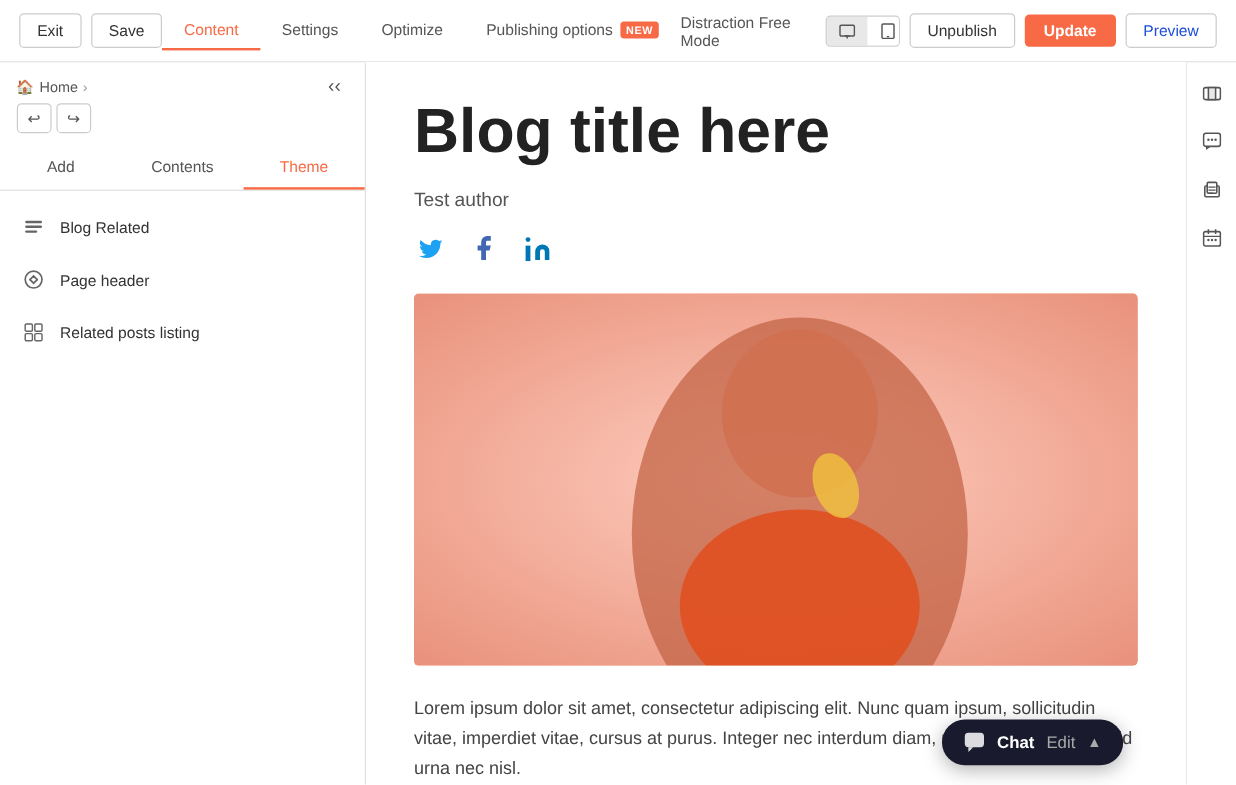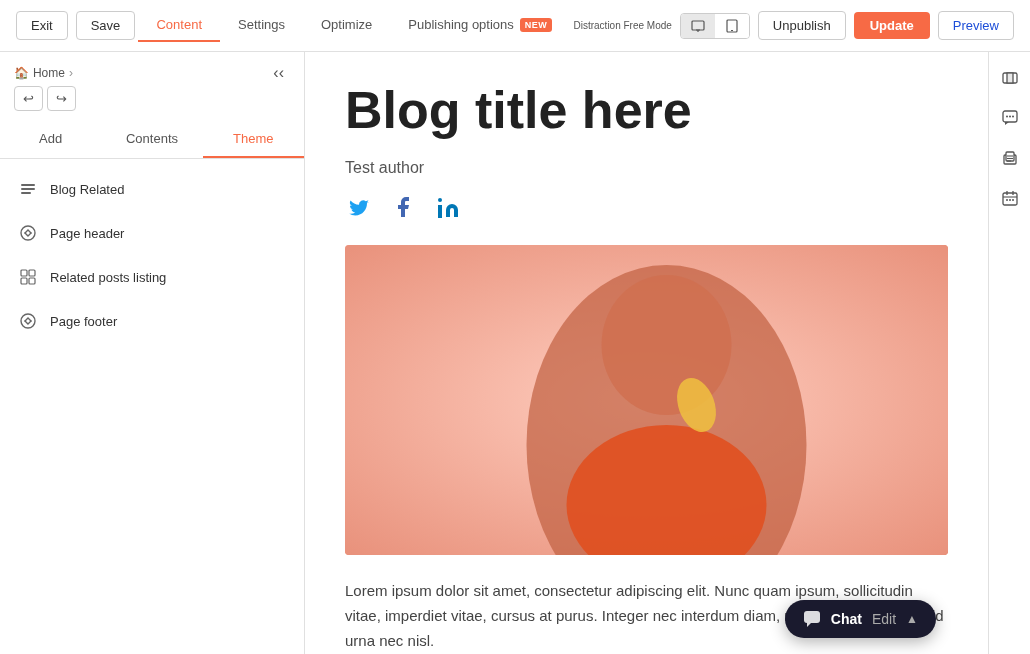--- a/index.html
+++ b/index.html
@@ -44,21 +44,21 @@
     .nav-tab.active {
       color: #f76a45; border-bottom: 2px solid #f76a45;
     }
 
     .badge-new {
       background: #f76a45; color: #fff; font-size: 9px; font-weight: 700;
       padding: 2px 5px; border-radius: 3px; text-transform: uppercase; letter-spacing: 0.5px;
     }
 
     .distraction-free {
-      display: flex; align-items: center; gap: 8px; font-size: 10px; color: #555;
+      display: flex; align-items: center; gap: 8px; font-size: 13px; color: #555;
     }
     .toggle-group {
       display: flex; border: 1px solid #ccc; border-radius: 4px; overflow: hidden;
     }
     .toggle-btn {
       padding: 5px 10px; background: #fff; border: none; cursor: pointer; font-size: 13px; color: #555;
     }
     .toggle-btn.active { background: #e8e8e8; }
 
     .btn-preview {
@@ -277,30 +277,20 @@
           <svg width="18" height="18" viewBox="0 0 18 18" fill="none">
             <rect x="2" y="2" width="6" height="6" rx="1" stroke="#666" stroke-width="1.2" fill="none"></rect>
             <rect x="10" y="2" width="6" height="6" rx="1" stroke="#666" stroke-width="1.2" fill="none"></rect>
             <rect x="2" y="10" width="6" height="6" rx="1" stroke="#666" stroke-width="1.2" fill="none"></rect>
             <rect x="10" y="10" width="6" height="6" rx="1" stroke="#666" stroke-width="1.2" fill="none"></rect>
           </svg>
         </span>
         <span>Related posts listing</span>
       </div>
 
-      <div class="sidebar-item">
-        <span class="sidebar-item-icon">
-          <svg width="18" height="18" viewBox="0 0 18 18" fill="none">
-            <circle cx="9" cy="9" r="7" stroke="#666" stroke-width="1.4" fill="none"></circle>
-            <path d="M6 9 L9 6 L12 9" stroke="#666" stroke-width="1.4" stroke-linecap="round"></path>
-            <path d="M6 9 L9 12 L12 9" stroke="#666" stroke-width="1.4" stroke-linecap="round"></path>
-          </svg>
-        </span>
-        <span>Page footer</span>
-      </div>
 
     </div>
   </div>
 
   <div class="content-area" style="position:relative;">
     <div class="content-inner">
       <h1 class="blog-title">Blog title here</h1>
       <div class="blog-author">Test author</div>
       <div class="social-icons">
         <span class="social-icon">

